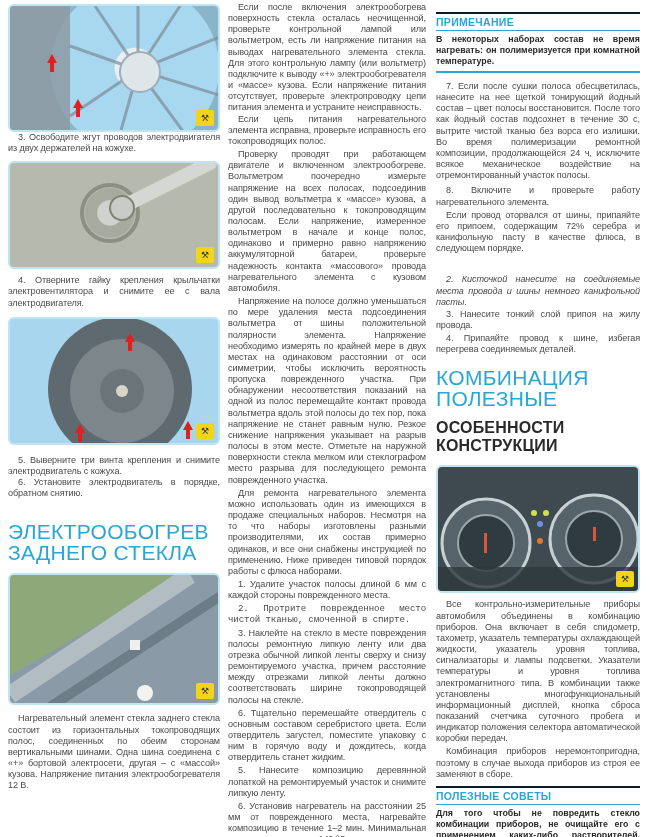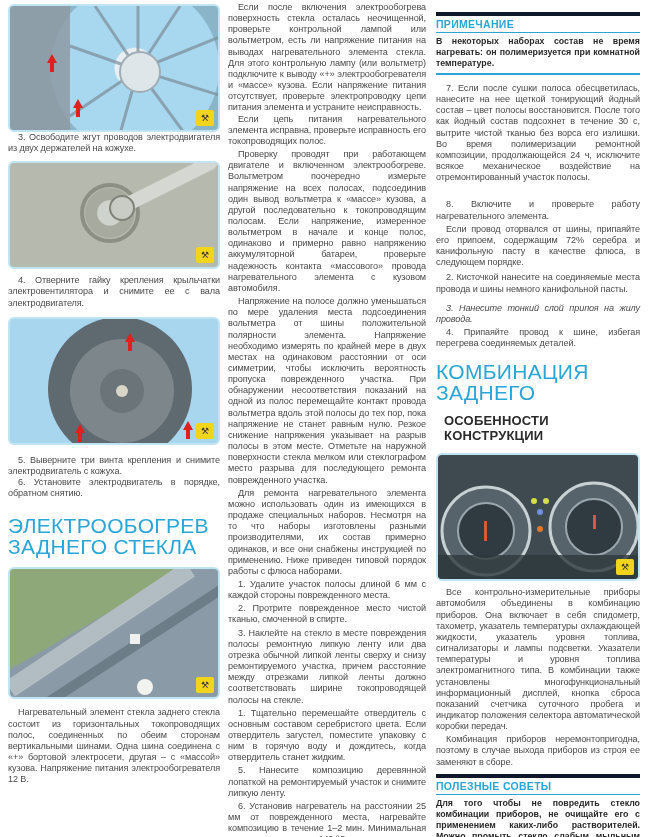--- a/index.html
+++ b/index.html
@@ -36,25 +36,25 @@
   }
   .arrow::after {
     content: ""; position: absolute; left: -2px; top: 8px; width: 4px; height: 10px; background: #e0201c;
   }
   .section-title {
     font-family: "Liberation Sans", sans-serif; color: #29a6d6;
     font-size: 21px; line-height: 21px; font-weight: normal; margin: 0;
     letter-spacing: 0.3px;
   }
   .sub-title {
-    font-weight: bold; font-size: 13px; color: #2a2a2a; margin: 8px;
+    font-weight: bold; font-size: 16px; color: #2a2a2a; margin: 0;
     letter-spacing: 0.2px;
   }
   .note-box {
-    border-top: 4px solid #0f172a; border-bottom: 2px solid #29a6d6; padding: 2px 0 4px 0;
+    border-top: 2px solid #0f172a; border-bottom: 2px solid #29a6d6; padding: 2px 0 4px 0;
   }
   .note-head {
     color: #29a6d6; font-weight: bold; font-size: 10.5px; letter-spacing: 0.3px;
     border-bottom: 1px solid #29a6d6; padding-bottom: 2px; margin-bottom: 3px;
   }
   .note-body {
     font-weight: bold; font-size: 8.8px; line-height: 11px; color: #2a2a2a; text-align: justify;
   }
 </style>
 </head>
@@ -107,21 +107,21 @@
     <div class="arrow" style="left:115px;top:14px;"></div>
     <div class="arrow" style="left:65px;top:105px;"></div>
     <div class="arrow" style="left:173px;top:102px;"></div>
     <div class="tool-badge">
         <span style="font-size:9px;color:#333;">⚒</span>
       </div>
   </div>
   <p style="margin-top:10px;">5. Выверните три винта крепления и снимите электродвигатель с кожуха.</p>
   <p>6. Установите электродвигатель в порядке, обратном снятию.</p>
 
-  <div style="margin-top:16px;">
+  <div style="margin-top:22px;">
     <div class="section-title">ЭЛЕКТРООБОГРЕВ</div>
     <div class="section-title">ЗАДНЕГО СТЕКЛА</div>
   </div>
 
   <div class="photo" style="width:212px;height:132px;margin-top:10px;background:linear-gradient(150deg, #8ea87a 0 40%, #8a9aa6 41% 100%);">
     <svg width="212" height="132" style="position:absolute;left:0;top:0">
       <line x1="0" y1="120" x2="180" y2="0" stroke="#b2bcc3" stroke-width="18"></line>
       <line x1="40" y1="132" x2="212" y2="20" stroke="#6d7d88" stroke-width="10"></line>
       <rect x="120" y="65" width="10" height="10" fill="#eef0f0"></rect>
       <circle cx="135" cy="118" r="8" fill="#f2f2ef"></circle>
@@ -133,44 +133,44 @@
   <p style="margin-top:8px;">Нагревательный элемент стекла заднего стекла состоит из горизонтальных токопроводящих полос, соединенных по обеим сторонам вертикальными шинами. Одна шина соединена с «+» бортовой электросети, другая – с «массой» кузова. Напряжение питания электрообогревателя 12 В.</p>
 </div>
 
 <div class="col col-mid" style="top:2px;">
   <p>Если после включения электрообогрева поверхность стекла осталась неочищенной, проверьте контрольной лампой или вольтметром, есть ли напряжение питания на выводах нагревательного элемента стекла. Для этого контрольную лампу (или вольтметр) подключите к выводу «+» электрообогревателя и «массе» кузова. Если напряжение питания отсутствует, проверьте электропроводку цепи питания элемента и устраните неисправность.</p>
   <p>Если цепь питания нагревательного элемента исправна, проверьте исправность его токопроводящих полос.</p>
   <p style="margin-top:2px;">Проверку проводят при работающем двигателе и включенном электрообогреве. Вольтметром поочередно измерьте напряжение на всех полосах, подсоединив один вывод вольтметра к «массе» кузова, а другой последовательно к токопроводящим полосам. Если напряжение, измеренное вольтметром в начале и конце полос, одинаково и примерно равно напряжению аккумуляторной батареи, проверьте надежность контакта «массового» провода нагревательного элемента с кузовом автомобиля.</p>
   <p style="margin-top:2px;">Напряжение на полосе должно уменьшаться по мере удаления места подсоединения вольтметра от шины положительной полярности элемента. Напряжение необходимо измерять по крайней мере в двух местах на одинаковом расстоянии от оси симметрии, чтобы исключить вероятность пропуска поврежденного участка. При обнаружении несоответствия показаний на одной из полос перемещайте контакт провода вольтметра вдоль этой полосы до тех пор, пока напряжение не станет равным нулю. Резкое снижение напряжения указывает на разрыв полосы в этом месте. Отметьте на наружной поверхности стекла мелком или стеклографом место разрыва для последующего ремонта поврежденного участка.</p>
   <p style="margin-top:2px;">Для ремонта нагревательного элемента можно использовать один из имеющихся в продаже специальных наборов. Несмотря на то что наборы изготовлены разными производителями, их состав примерно одинаков, и все они снабжены инструкцией по применению. Ниже приведен типовой порядок работы с флюса наборами.</p>
   <p style="margin-top:2px;">1. Удалите участок полосы длиной 6 мм с каждой стороны поврежденного места.</p>
-  <p style="margin-top:2px;">2. Протрите поврежденное место чистой тканью, смоченной в спирте.</p>
+  <p style="margin-top:2px;font-family:Liberation Mono, monospace;">2. Протрите поврежденное место чистой тканью, смоченной в спирте.</p>
   <p style="margin-top:2px;">3. Наклейте на стекло в месте повреждения полосы ремонтную липкую ленту или два отрезка обычной липкой ленты сверху и снизу ремонтируемого участка, причем расстояние между отрезками липкой ленты должно соответствовать ширине токопроводящей полосы на стекле.</p>
-  <p style="margin-top:2px;">1. Тщательно перемешайте отвердитель с основным составом серебристого цвета. Если отвердитель загустел, поместите упаковку с ним в горячую воду и дождитесь, когда отвердитель станет жидким.</p>
+  <p style="margin-top:2px;">6. Тщательно перемешайте отвердитель с основным составом серебристого цвета. Если отвердитель загустел, поместите упаковку с ним в горячую воду и дождитесь, когда отвердитель станет жидким.</p>
   <p style="margin-top:2px;">5. Нанесите композицию деревянной лопаткой на ремонтируемый участок и снимите липкую ленту.</p>
   <p style="margin-top:2px;">6. Установив нагреватель на расстоянии 25 мм от поврежденного места, нагревайте композицию в течение 1–2 мин. Минимальная температура нагрева 149 °С.</p>
 </div>
 
 <div class="col col-right" style="top:12px;">
   <div class="note-box">
     <div class="note-head">ПРИМЕЧАНИЕ</div>
     <div class="note-body">В некоторых наборах состав не время нагревать: он полимеризуется при комнатной температуре.</div>
   </div>
   <div style="margin-top:8px;">
     <p>7. Если после сушки полоса обесцветилась, нанесите на нее щеткой тонирующий йодный состав – цвет полосы восстановится. После того как йодный состав подсохнет в течение 30 с, вытрите чистой тканью без ворса его излишки. Во время полимеризации ремонтной композиции, продолжающейся 24 ч, исключите всякое механическое воздействие на отремонтированный участок полосы.</p>
-    <p style="margin-top:16px;">8. Включите и проверьте работу нагревательного элемента.</p>
+    <p style="margin-top:4px;">8. Включите и проверьте работу нагревательного элемента.</p>
     <p style="margin-top:2px;">Если провод оторвался от шины, припаяйте его припоем, содержащим 72% серебра и канифольную пасту в качестве флюса, в следующем порядке.</p>
-    <p style="margin-top:4px;">2. Кисточкой нанесите на соединяемые места провода и шины немного канифольной пасты.</p>
-    <p style="margin-top:8px;font-style:italic;">3. Нанесите тонкий слой припоя на жилу провода.</p>
+    <p style="margin-top:20px;font-style:italic;">2. Кисточкой нанесите на соединяемые места провода и шины немного канифольной пасты.</p>
+    <p style="margin-top:1px;">3. Нанесите тонкий слой припоя на жилу провода.</p>
     <p style="margin-top:2px;">4. Припаяйте провод к шине, избегая перегрева соединяемых деталей.</p>
   </div>
 
   <div style="margin-top:12px;">
     <div class="section-title">КОМБИНАЦИЯ</div>
-    <div class="section-title">ЗАДНЕГО</div>
+    <div class="section-title">ПОЛЕЗНЫЕ</div>
   </div>
   <div class="sub-title" style="margin-top:10px;">ОСОБЕННОСТИ КОНСТРУКЦИИ</div>
 
   <div class="photo" style="width:204px;height:128px;margin-top:10px;background:#3e4a50;">
     <svg width="204" height="128" style="position:absolute;left:0;top:0">
       <circle cx="48" cy="76" r="44" fill="#56636a" stroke="#c7d0d3" stroke-width="3"></circle>
       <circle cx="48" cy="76" r="28" fill="#2f3b40" stroke="#9aa7ac" stroke-width="2"></circle>
       <circle cx="156" cy="72" r="44" fill="#56636a" stroke="#c7d0d3" stroke-width="3"></circle>
       <circle cx="156" cy="72" r="28" fill="#2f3b40" stroke="#9aa7ac" stroke-width="2"></circle>
       <rect x="46" y="66" width="3" height="20" fill="#d9573a"></rect>

